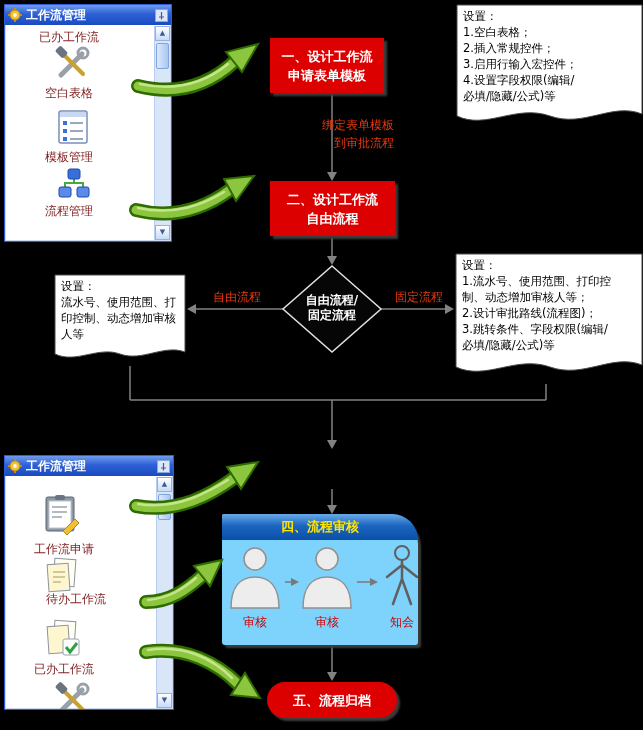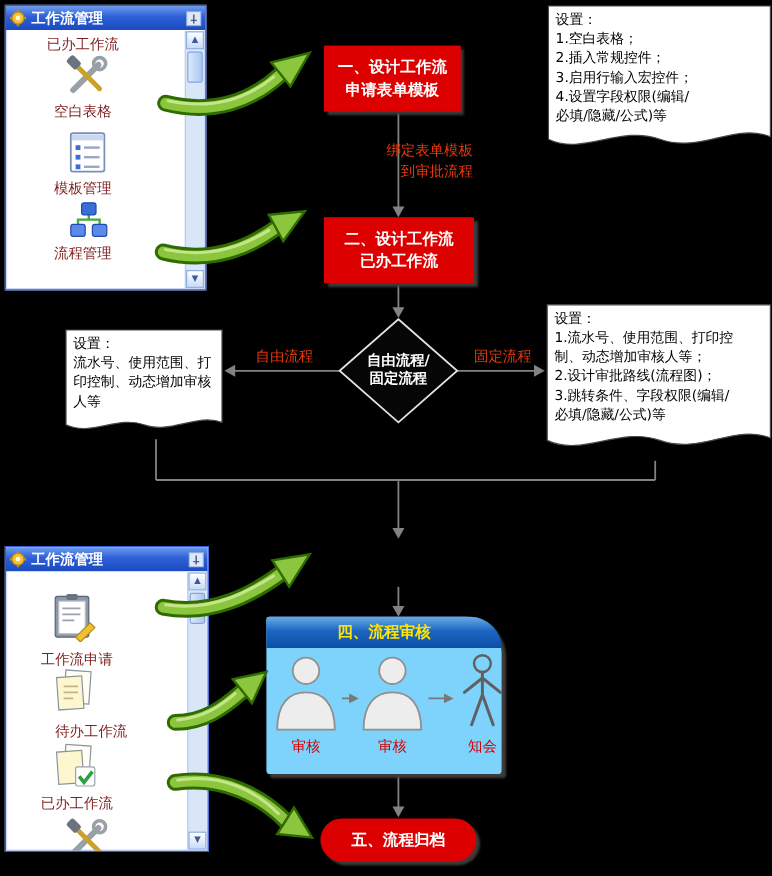--- a/index.html
+++ b/index.html
@@ -192,21 +192,21 @@
 
     <div class="picon" style="left:38px; top:101px;">
       <svg width="38" height="38" viewBox="0 0 38 38">
         <rect x="11" y="2" width="21" height="27" fill="#fffef2" stroke="#8a94a0" transform="rotate(4 21 15)"></rect>
         <rect x="5" y="7" width="21" height="27" fill="#fdf6cf" stroke="#8a94a0" transform="rotate(-4 15 20)"></rect>
         <line x1="10" y1="15" x2="22" y2="15" stroke="#c2b784" stroke-width="1.5"></line>
         <line x1="10" y1="20" x2="22" y2="20" stroke="#c2b784" stroke-width="1.5"></line>
         <line x1="10" y1="25" x2="18" y2="25" stroke="#c2b784" stroke-width="1.5"></line>
       </svg>
     </div>
-    <div class="pitem-label" style="top:145px; width:118px;padding-left:24px;">待办工作流</div>
+    <div class="pitem-label" style="top:135px; width:118px;padding-left:24px;">待办工作流</div>
 
     <div class="picon" style="left:38px; top:163px;">
       <svg width="38" height="38" viewBox="0 0 38 38">
         <rect x="11" y="2" width="21" height="27" fill="#fffef2" stroke="#8a94a0" transform="rotate(4 21 15)"></rect>
         <rect x="5" y="7" width="21" height="27" fill="#fdf6cf" stroke="#8a94a0" transform="rotate(-4 15 20)"></rect>
         <rect x="20" y="20" width="16" height="16" rx="2" fill="#fff" stroke="#9aa2ae"></rect>
         <path d="M23 28 l4 5 l7 -9" stroke="#2ea043" stroke-width="3" fill="none"></path>
       </svg>
     </div>
     <div class="pitem-label" style="top:205px; width:118px;">已办工作流</div>
@@ -227,21 +227,21 @@
     </div>
   </div>
 
   <div class="step-box" style="left:270px; top:38px; width:114px; height:55px;">一、设计工作流
 申请表单模板</div>
 
   <div class="edge-label" style="left:270px; top:116px; width:124px;text-align:right;">绑定表单模板
 到审批流程</div>
 
   <div class="step-box" style="left:270px; top:181px; width:125px; height:55px;">二、设计工作流
-已办工作流</div>
+自由流程</div>
 
   <div class="decision-label" style="left:287px; top:293px; width:90px;">自由流程/
 固定流程</div>
   <div class="edge-label" style="left:198px; top:288px; width:78px;">自由流程</div>
   <div class="edge-label" style="left:380px; top:288px; width:78px;">固定流程</div>
 
 
   <div class="review-box">
     <div class="review-header">四、流程审核</div>
 

